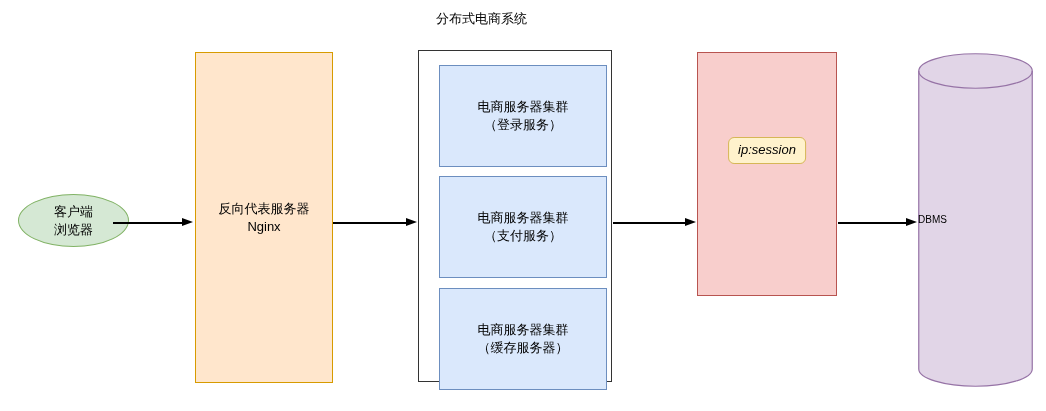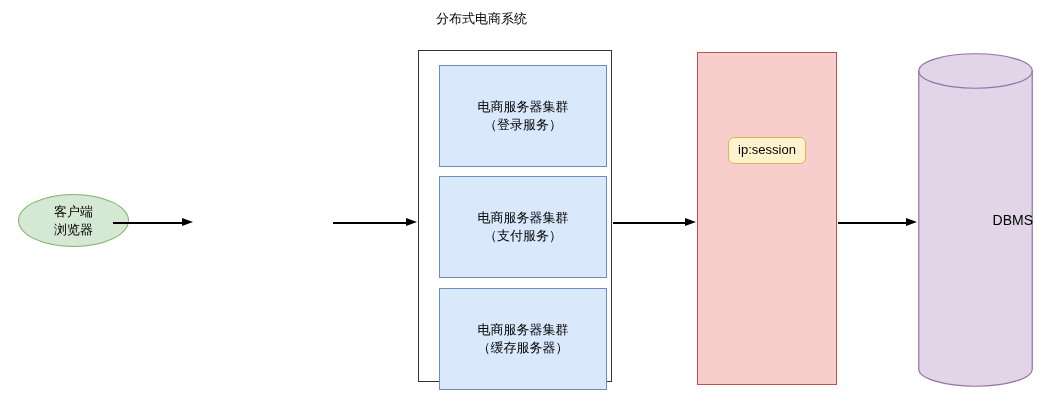--- a/index.html
+++ b/index.html
@@ -56,43 +56,43 @@
     align-items: center; justify-content: center;
     text-align: center;
     border: 1px solid #000;
   }
   .cluster-1 { top: 14px; }
   .cluster-2 { top: 125px; }
   .cluster-3 { top: 237px; }
   .cluster span { display: block; }
 
   
-  .redis { left: 697px; top: 52px; width: 140px; height: 333px; }
+  .redis { left: 697px; top: 52px; width: 140px; height: 244px; font-style: italic; }
   .badge {
     position: absolute;
     top: 84px; left: 50%;
     transform: translateX(-50%);
     padding: 3px 9px 4px 9px;
     border-radius: 6px;
     border: 1px solid #000;
     white-space: nowrap;
     font-size: 13px;
   }
 
   
   .cylinder-wrap {
     position: absolute;
     left: 918px; top: 53px; width: 115px; height: 334px;
   }
   .cylinder-wrap svg { display: block; width: 115px; height: 334px; }
   .cylinder-label {
     position: absolute;
     left: 0; top: 158px; width: 115px;
-    text-align: right;
-    font-size: 14px;
+    text-align: left;
+    font-size: 10px;
   }
 
   
   .arrow { position: absolute; top: 218px; height: 9px; }
   .arrow .shaft {
     position: absolute;
     left: 0; top: 3.5px; height: 2px;
     width: calc(100% - 10px);
     background: #000000;
   }
@@ -119,20 +119,26 @@
       <span>客户端</span>
       <span>浏览器</span>
     </div>
   </div>
 
   <div class="arrow arrow-1">
     <div class="shaft"></div>
     <div class="head"></div>
   </div>
 
+  <div class="node nginx" style="background-color: rgb(255, 230, 204); border-color: rgb(215, 155, 0);">
+    <div class="label">
+      <span>反向代表服务器</span>
+      <span>Nginx</span>
+    </div>
+  </div>
 
   <div class="arrow arrow-2">
     <div class="shaft"></div>
     <div class="head"></div>
   </div>
 
   <div class="system-title">分布式电商系统</div>
 
   <div class="container-box">
     <div class="cluster cluster-1" style="background-color: rgb(218, 232, 252); border-color: rgb(108, 142, 191);">

